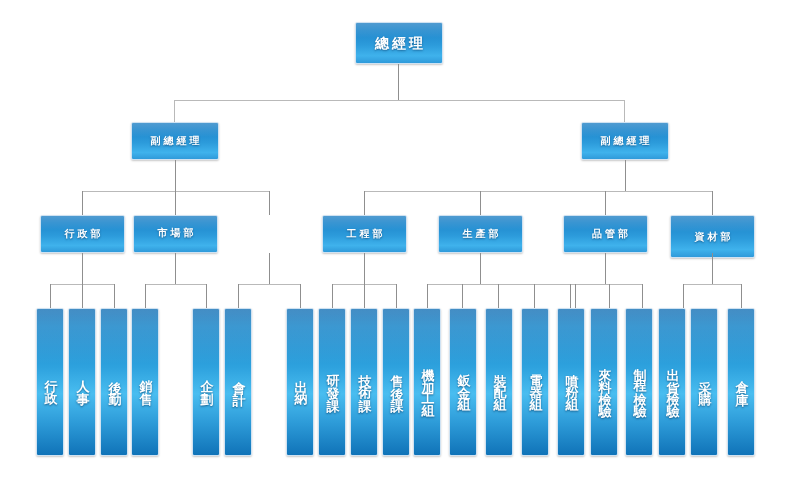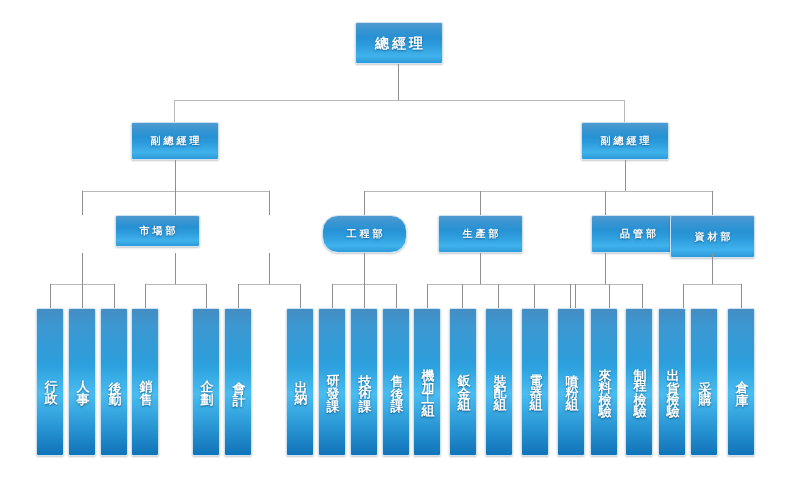--- a/index.html
+++ b/index.html
@@ -137,30 +137,33 @@
   <div class="conn v" style="left:175px; top:191px; width:1px; height:24px;"></div>
   <div class="conn v" style="left:269px; top:191px; width:1px; height:24px;"></div>
 
   <div class="conn v" style="left:625px; top:160px; width:1px; height:31px;"></div>
   <div class="conn h" style="left:364px; top:191px; width:348px; height:1px;"></div>
   <div class="conn v" style="left:364px; top:191px; width:1px; height:24px;"></div>
   <div class="conn v" style="left:480px; top:191px; width:1px; height:24px;"></div>
   <div class="conn v" style="left:605px; top:191px; width:1px; height:24px;"></div>
   <div class="conn v" style="left:712px; top:191px; width:1px; height:24px;"></div>
 
-  <div class="node horiz" style="left:115px; top:215px; width:85px; height:32px;">
+  <div class="node horiz" style="left:40px;  top:215px; width:85px; height:38px;">
+    <span class="cap">行政部</span>
+  </div>
+  <div class="node horiz" style="left:133px; top:215px; width:85px; height:38px;font-family:Liberation Mono, monospace;">
     <span class="cap">市場部</span>
   </div>
-  <div class="node horiz" style="left:322px; top:215px; width:85px; height:38px;border-radius:16px;">
+  <div class="node horiz" style="left:322px; top:215px; width:85px; height:38px;">
     <span class="cap">工程部</span>
   </div>
   <div class="node horiz" style="left:438px; top:215px; width:85px; height:38px;">
     <span class="cap">生產部</span>
   </div>
-  <div class="node horiz" style="left:591px; top:215px; width:85px; height:38px;padding-left:9px;">
+  <div class="node horiz" style="left:563px; top:215px; width:85px; height:38px;padding-left:9px;">
     <span class="cap">品管部</span>
   </div>
   <div class="node horiz" style="left:670px; top:215px; width:85px; height:43px;">
     <span class="cap">資材部</span>
   </div>
 
   <div class="conn v" style="left:82px; top:253px; width:1px; height:31px;"></div>
   <div class="conn h" style="left:50px; top:284px; width:64px; height:1px;"></div>
   <div class="conn v" style="left:50px;  top:284px; width:1px; height:24px;"></div>
   <div class="conn v" style="left:82px;  top:284px; width:1px; height:24px;"></div>

